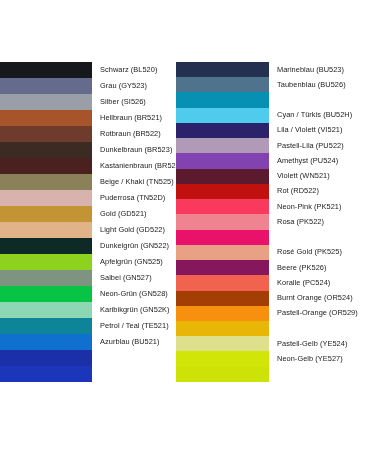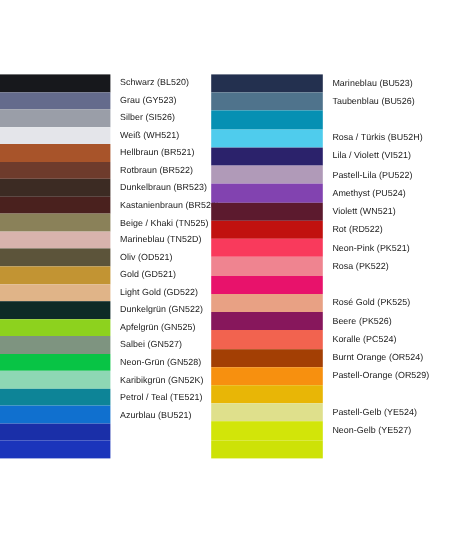--- a/index.html
+++ b/index.html
@@ -67,24 +67,20 @@
       </div>
       <div class="row">
         <div class="swatch" style="background-color: rgb(100, 107, 140);"></div>
         <div class="label">Grau (GY523)</div>
       </div>
       <div class="row">
         <div class="swatch" style="background-color: rgb(154, 158, 168);"></div>
         <div class="label">Silber (SI526)</div>
       </div>
       <div class="row">
-        <div class="swatch" style="background-color: rgb(228, 229, 234);"></div>
-        <div class="label">Weiß (WH521)</div>
-      </div>
-      <div class="row">
         <div class="swatch" style="background-color: rgb(168, 84, 42);"></div>
         <div class="label">Hellbraun (BR521)</div>
       </div>
       <div class="row">
         <div class="swatch" style="background-color: rgb(110, 59, 44);"></div>
         <div class="label">Rotbraun (BR522)</div>
       </div>
       <div class="row">
         <div class="swatch" style="background-color: rgb(60, 43, 35);"></div>
         <div class="label">Dunkelbraun (BR523)</div>
@@ -92,25 +88,21 @@
       <div class="row">
         <div class="swatch" style="background-color: rgb(74, 33, 30);"></div>
         <div class="label">Kastanienbraun (BR526)</div>
       </div>
       <div class="row">
         <div class="swatch" style="background-color: rgb(138, 129, 89);"></div>
         <div class="label">Beige / Khaki (TN525)</div>
       </div>
       <div class="row">
         <div class="swatch" style="background-color: rgb(216, 179, 173);"></div>
-        <div class="label">Marineblau (TN52D)</div>
-      </div>
-      <div class="row">
-        <div class="swatch" style="background-color: rgb(92, 84, 58);"></div>
-        <div class="label">Oliv (OD521)</div>
+        <div class="label">Puderrosa (TN52D)</div>
       </div>
       <div class="row">
         <div class="swatch" style="background-color: rgb(194, 148, 51);"></div>
         <div class="label">Gold (GD521)</div>
       </div>
       <div class="row">
         <div class="swatch" style="background-color: rgb(224, 180, 136);"></div>
         <div class="label">Light Gold (GD522)</div>
       </div>
       <div class="row">
@@ -156,21 +148,21 @@
       </div>
       <div class="row">
         <div class="swatch" style="background-color: rgb(79, 115, 140);"></div>
         <div class="label">Taubenblau (BU526)</div>
       </div>
       <div class="row">
         <div class="swatch" style="background-color: rgb(6, 144, 179);"></div>
       </div>
       <div class="row">
         <div class="swatch" style="background-color: rgb(79, 204, 237);"></div>
-        <div class="label">Rosa / Türkis (BU52H)</div>
+        <div class="label">Cyan / Türkis (BU52H)</div>
       </div>
       <div class="row">
         <div class="swatch" style="background-color: rgb(43, 34, 107);"></div>
         <div class="label">Lila / Violett (VI521)</div>
       </div>
       <div class="row">
         <div class="swatch" style="background-color: rgb(176, 154, 184);"></div>
         <div class="label">Pastell-Lila (PU522)</div>
       </div>
       <div class="row">

